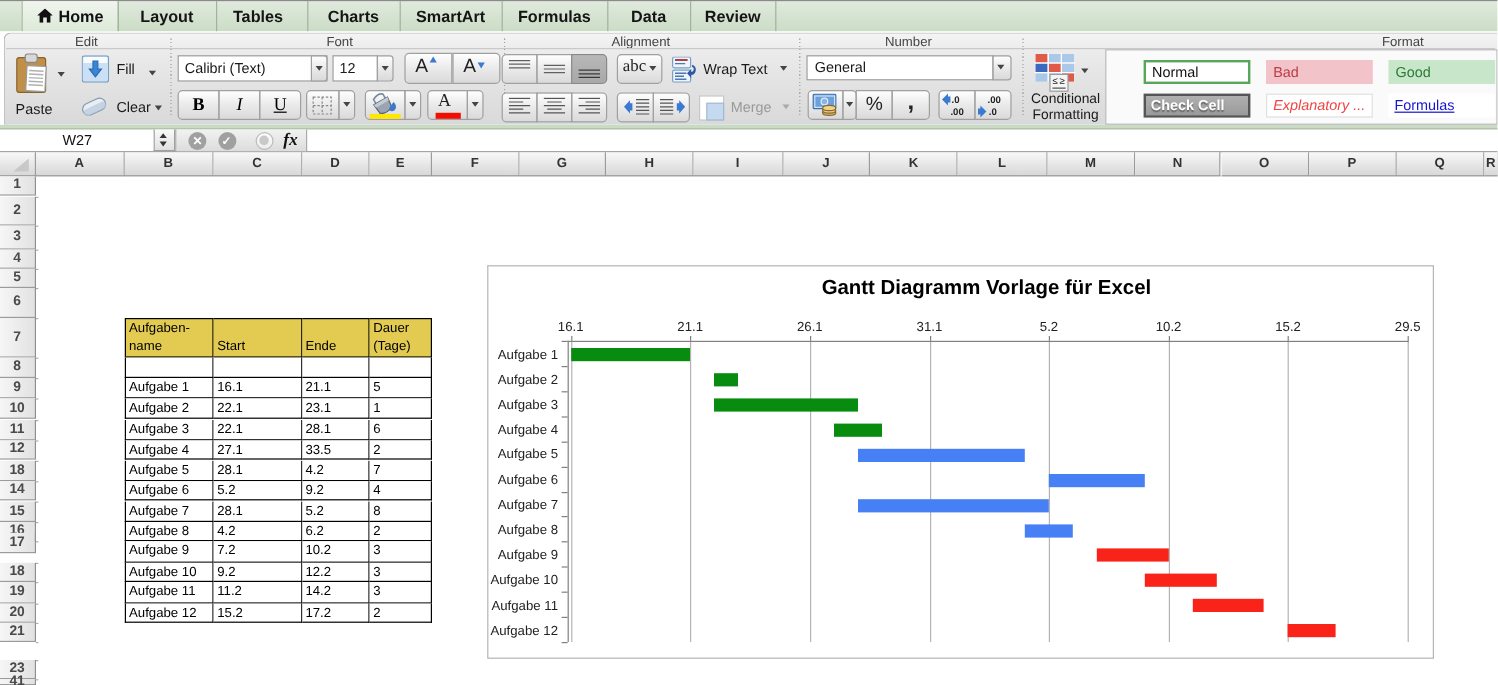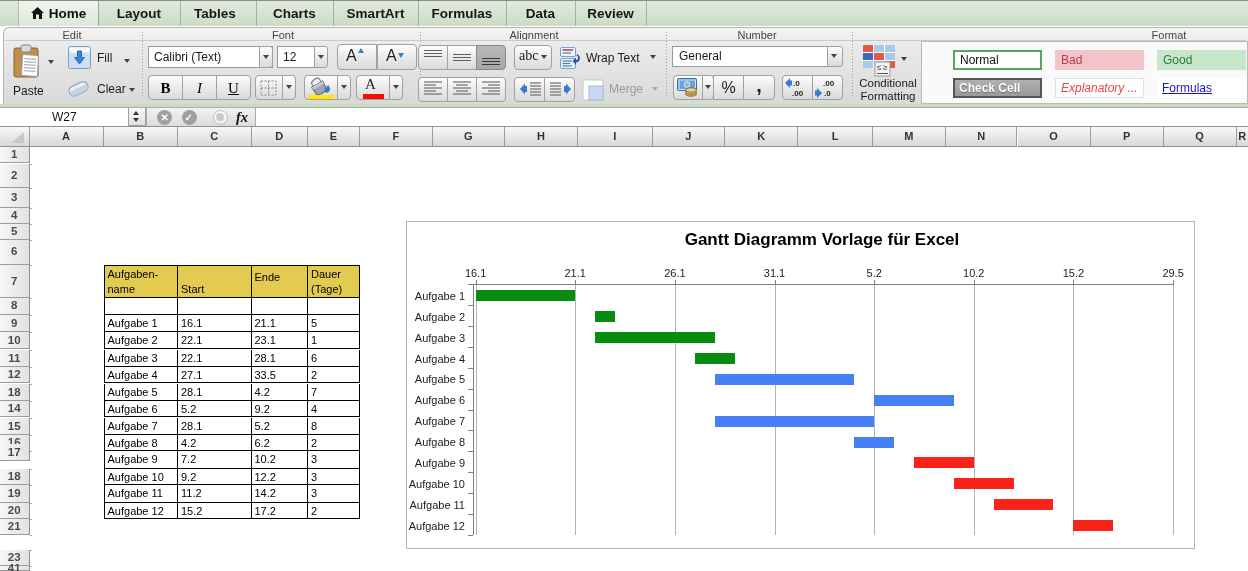--- a/index.html
+++ b/index.html
@@ -405,21 +405,21 @@
 <div class="abs" style="position:absolute;left:29.5px;top:534.6px;width:2.5px;height:1px;background:#aeaeae;"></div>
 <div class="abs" style="position:absolute;left:29.5px;top:550.3px;width:2.5px;height:1px;background:#aeaeae;"></div>
 <div class="abs" style="position:absolute;left:29.5px;top:566.1px;width:2.5px;height:1px;background:#aeaeae;"></div>
 <div class="tcell ycell" style="left:103.5px;top:264.6px;width:74.5px;height:33.799999999999955px;border-top:1px solid #000;border-left:1px solid #000;display:flex;align-items:flex-end;">
     <div style="padding-bottom:1px;line-height:14.5px;">Aufgaben-<br>name</div>
   </div>
 <div class="tcell ycell" style="left:178px;top:264.6px;width:73.5px;height:33.799999999999955px;border-top:1px solid #000;display:flex;align-items:flex-end;">
     <div style="padding-bottom:1px;line-height:14.5px;">Start</div>
   </div>
 <div class="tcell ycell" style="left:251.5px;top:264.6px;width:56.5px;height:33.799999999999955px;border-top:1px solid #000;display:flex;align-items:flex-end;">
-    <div style="padding-bottom:13px;line-height:14.5px;">Ende</div>
+    <div style="padding-bottom:1px;line-height:14.5px;">Ende</div>
   </div>
 <div class="tcell ycell" style="left:308px;top:264.6px;width:52px;height:33.799999999999955px;border-top:1px solid #000;display:flex;align-items:flex-end;">
     <div style="padding-bottom:1px;line-height:14.5px;">Dauer<br>(Tage)</div>
   </div>
 <div class="tcell" style="left:103.5px;top:298.4px;width:74.5px;height:16.7px;border-left:1px solid #000;"></div>
 <div class="tcell" style="left:178px;top:298.4px;width:73.5px;height:16.7px;"></div>
 <div class="tcell" style="left:251.5px;top:298.4px;width:56.5px;height:16.7px;"></div>
 <div class="tcell" style="left:308px;top:298.4px;width:52px;height:16.7px;"></div>
 <div class="tcell" style="left:103.5px;top:315.1px;width:74.5px;height:17.2px;border-left:1px solid #000;line-height:17.2px;">Aufgabe 1</div>
 <div class="tcell" style="left:178px;top:315.1px;width:73.5px;height:17.2px;line-height:17.2px;">16.1</div>

